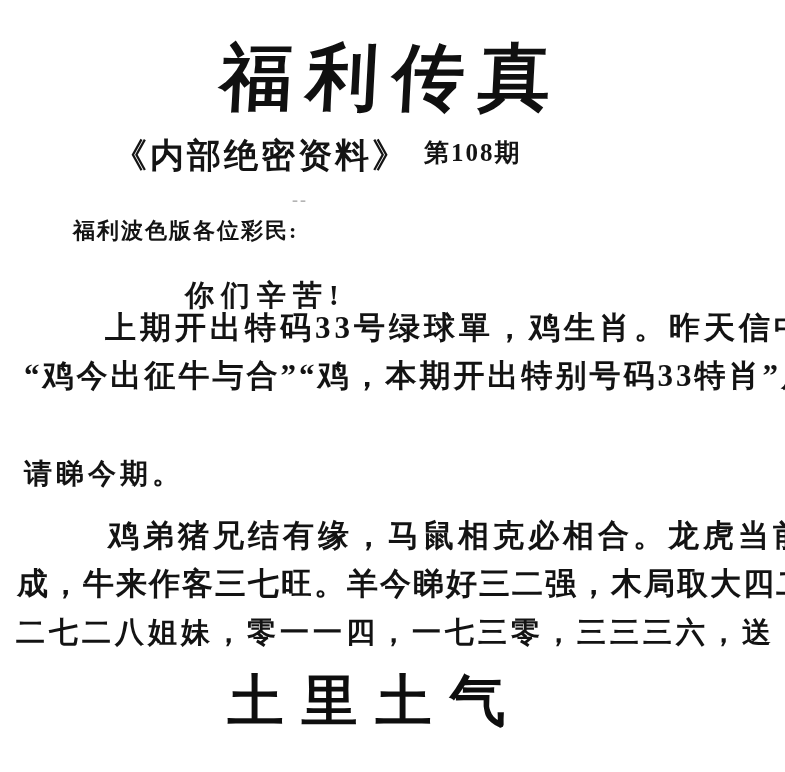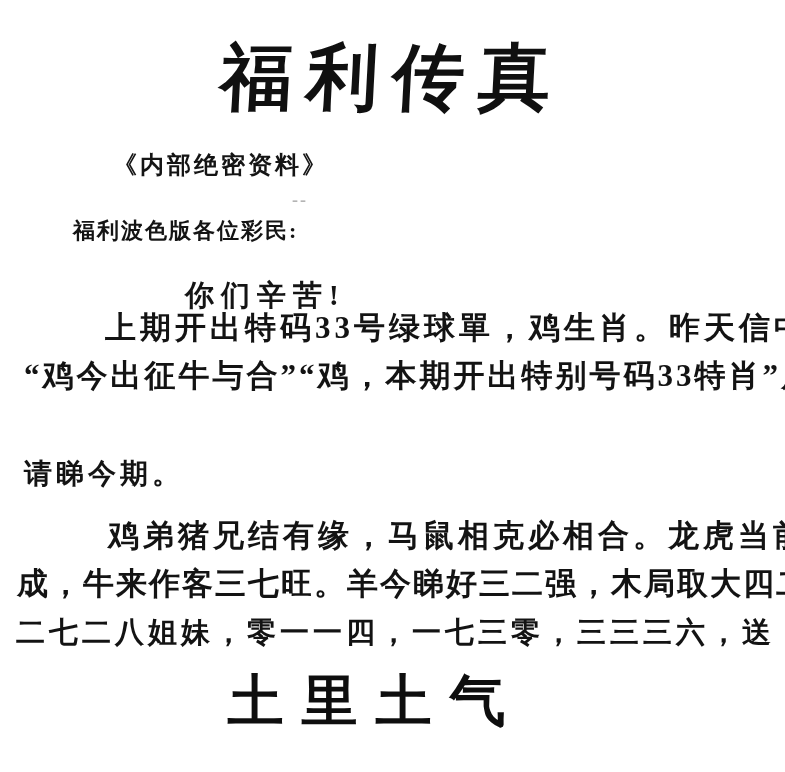--- a/index.html
+++ b/index.html
@@ -26,24 +26,23 @@
     font-size: 72px;
     font-weight: bold;
     letter-spacing: 14px;
     color: #101010;
     transform: skewX(-3deg);
   }
 
   .meta-classification {
     top: 133px;
     left: 113px;
-    font-size: 24px;
+    font-size: 34px;
     font-weight: bold;
     letter-spacing: 3px;
-    margin-top: 16px;
   }
   .meta-issue {
     top: 136px;
     left: 424px;
     font-size: 25px;
     font-weight: bold;
     letter-spacing: 2px;
   }
   .stray-dash {
     top: 190px;
@@ -103,20 +102,21 @@
 </style>
 </head>
 <body>
 
 <div class="fax-page">
 
   <div class="abs title">福利传真</div>
 
   <div class="abs meta-classification">《内部绝密资料》</div>
 
+  <div class="abs meta-issue">第108期</div>
 
   <div class="abs stray-dash">--</div>
 
 
   <div class="abs salutation">福利波色版各位彩民:</div>
 
   <div class="abs greeting">你们辛苦!</div>
 
   <div class="abs body-line p1-l1">上期开出特码33号绿球單，鸡生肖。昨天信中提供</div>
 

